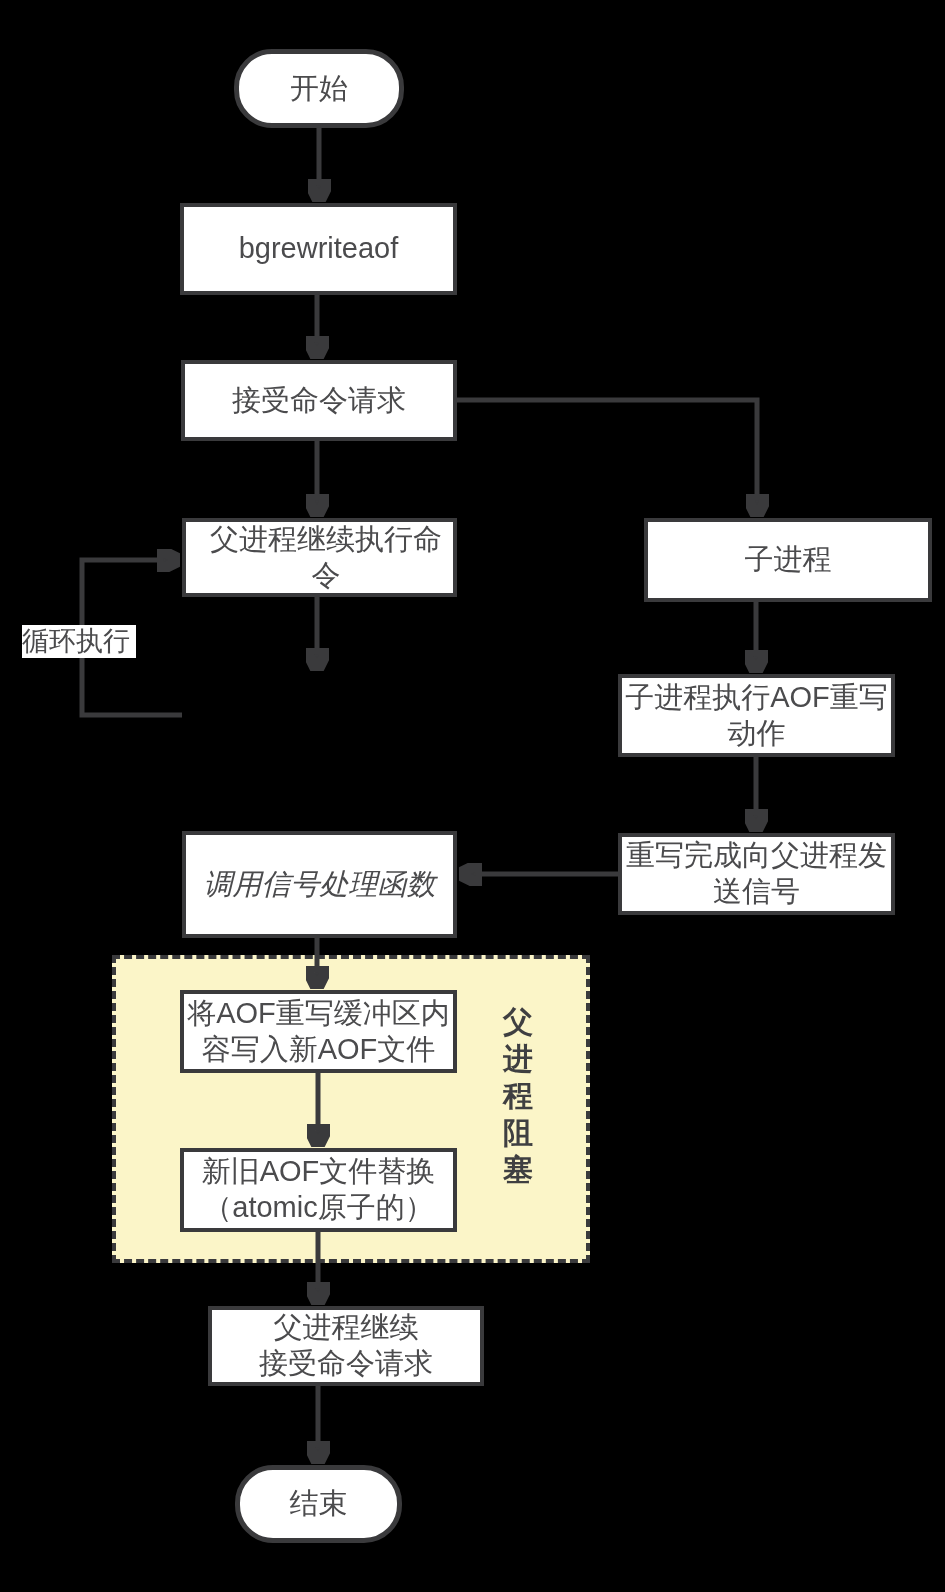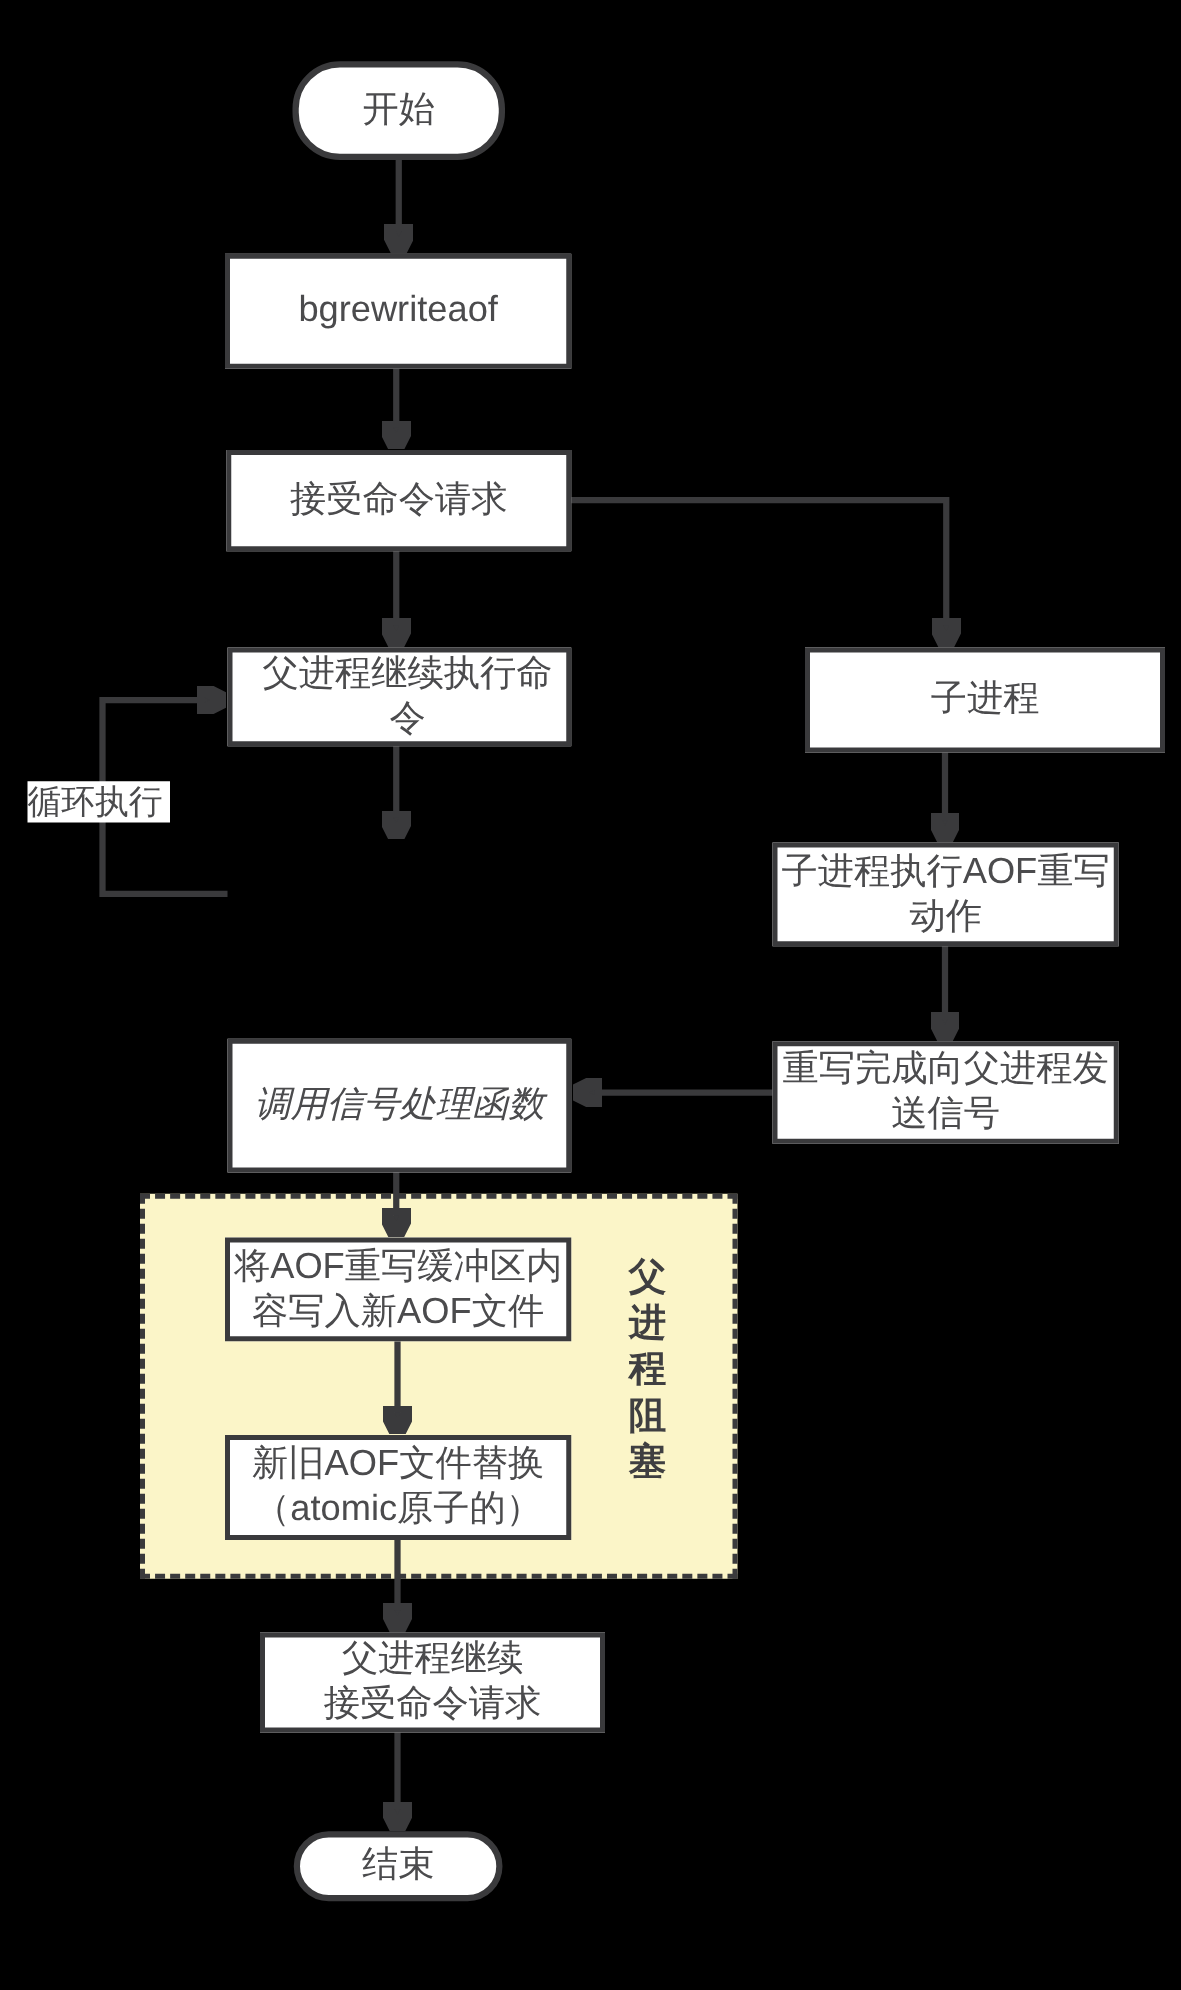--- a/index.html
+++ b/index.html
@@ -36,21 +36,21 @@
   .n-fork{left:181px;top:360px;width:276px;height:81px;}
   .n-parent-continue{left:182px;top:518px;width:275px;height:79px;padding-left:13px;}
   .n-parent-write{left:182px;top:672px;width:275px;height:87px;}
   .n-child{left:644px;top:518px;width:288px;height:84px;}
   .n-child-rewrite{left:618px;top:674px;width:277px;height:83px;}
   .n-rewrite-signal{left:618px;top:833px;width:277px;height:82px;}
   .n-call-handler{left:182px;top:831px;width:275px;height:107px;font-style:italic;}
   .n-write-new{left:180px;top:990px;width:277px;height:83px;}
   .n-replace{left:180px;top:1148px;width:277px;height:84px;}
   .n-parent-accept{left:181px;top:1306px;width:276px;height:80px;margin-left:27px;}
-  .n-end{left:235px;top:1465px;width:167px;height:56px;}
+  .n-end{left:235px;top:1465px;width:167px;height:78px;}
   .edge-label{
     position:absolute;z-index:4;
     left:22px;top:625px;width:114px;height:33px;
     background:#ffffff;color:#4b4b4d;
     font-size:27px;line-height:33px;text-align:left;
   }
   .region-label{
     position:absolute;z-index:4;
     left:500px;top:1004px;width:36px;
     color:#3f3f41;font-size:30px;font-weight:700;

